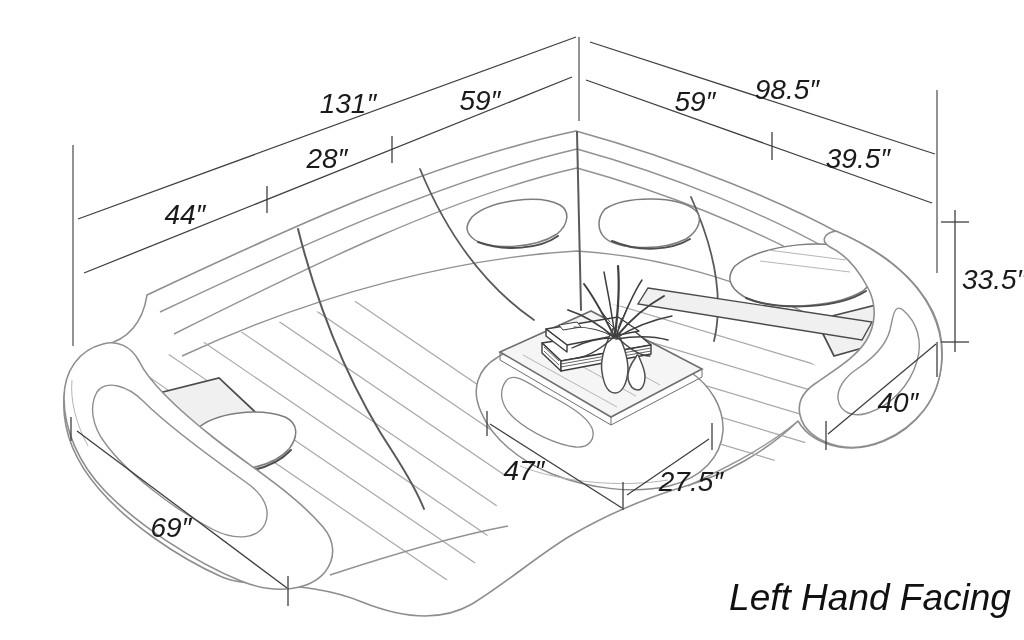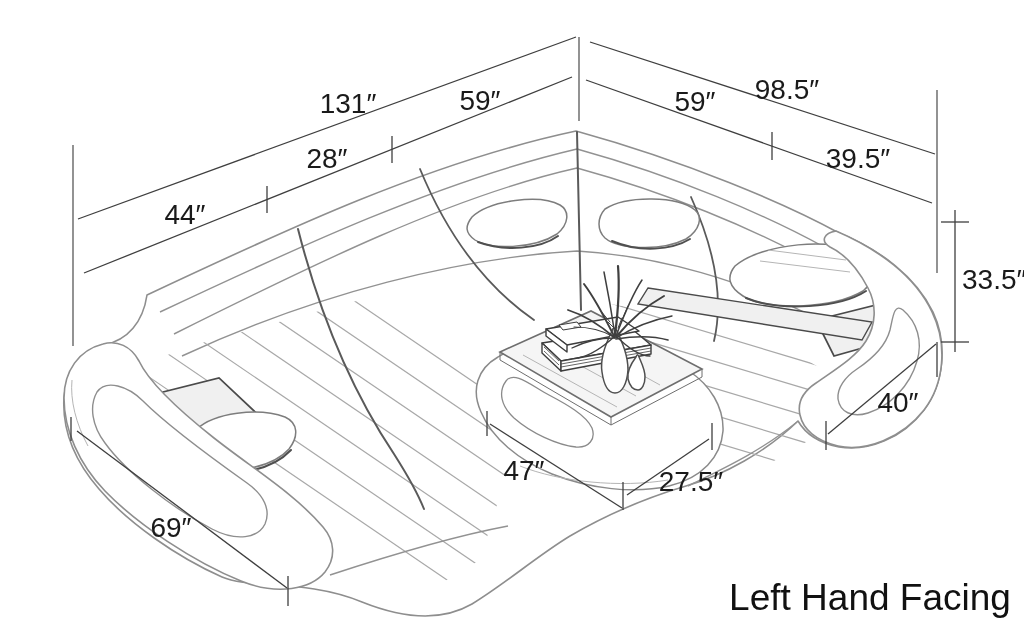--- a/index.html
+++ b/index.html
@@ -1,17 +1,17 @@
 <!DOCTYPE html>
 <html><head>
 <meta charset="utf-8">
 <style>
   html,body{margin:0;padding:0;background:#ffffff;}
   #stage{position:relative;width:1024px;height:640px;background:#ffffff;overflow:hidden;
-         font-family:"Liberation Sans", sans-serif;}
+         font-family:"Liberation Sans", sans-serif;font-style:italic;}
   svg{display:block}
   .dim-line{stroke:#3f3f3f;stroke-width:1.3;fill:none;stroke-linecap:butt}
   .ext-line{stroke:#4a4a4a;stroke-width:1.2;fill:none}
   .dim-label{fill:#1a1a1a;font-size:28px;font-family:"Liberation Sans",sans-serif}
   .note-label{fill:#111111;font-size:37px;font-family:"Liberation Sans",sans-serif}
   .sofa{stroke:#8e8e8e;stroke-width:1.6;fill:#ffffff;stroke-linejoin:round}
   .sofa-line{stroke:#929292;stroke-width:1.4;fill:none}
   .sofa-faint{stroke:#b5b5b5;stroke-width:1;fill:none}
   .seam{stroke:#5a5a5a;stroke-width:2;fill:none;stroke-linecap:round}
   .stripe{stroke:#a8a8a8;stroke-width:1.2;fill:none}

